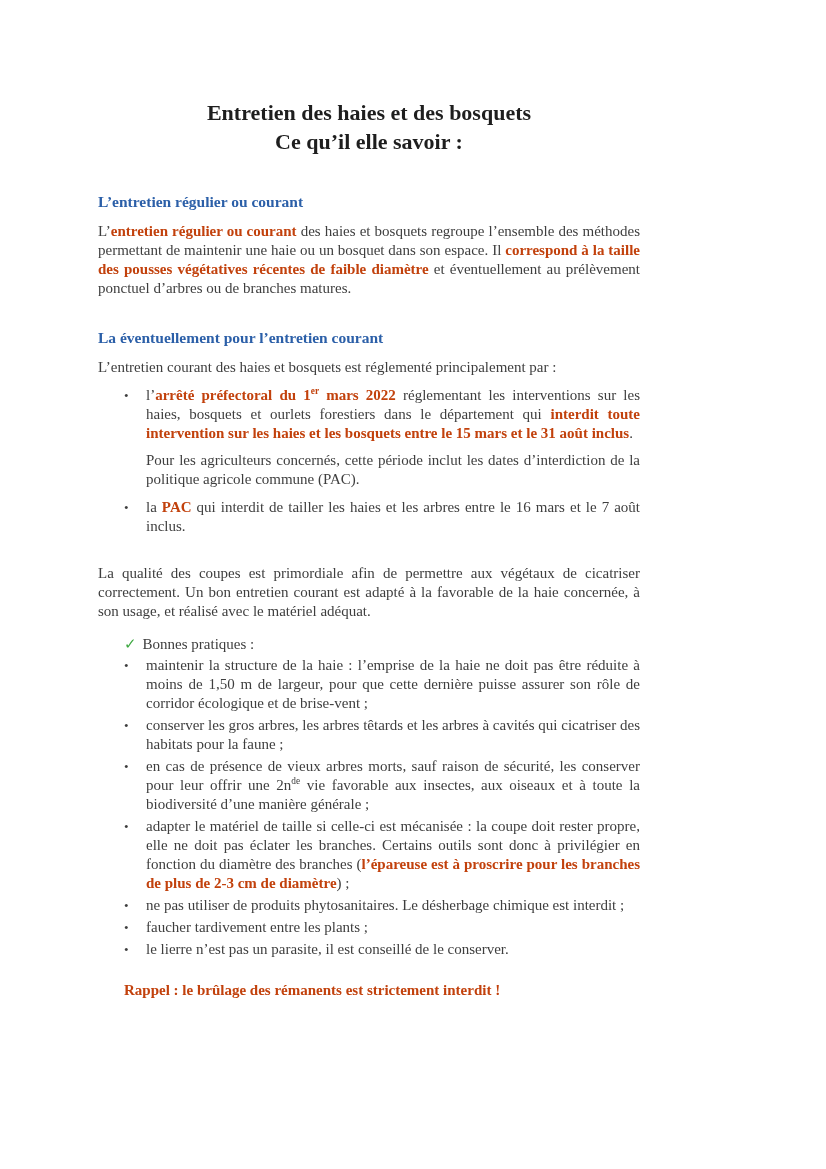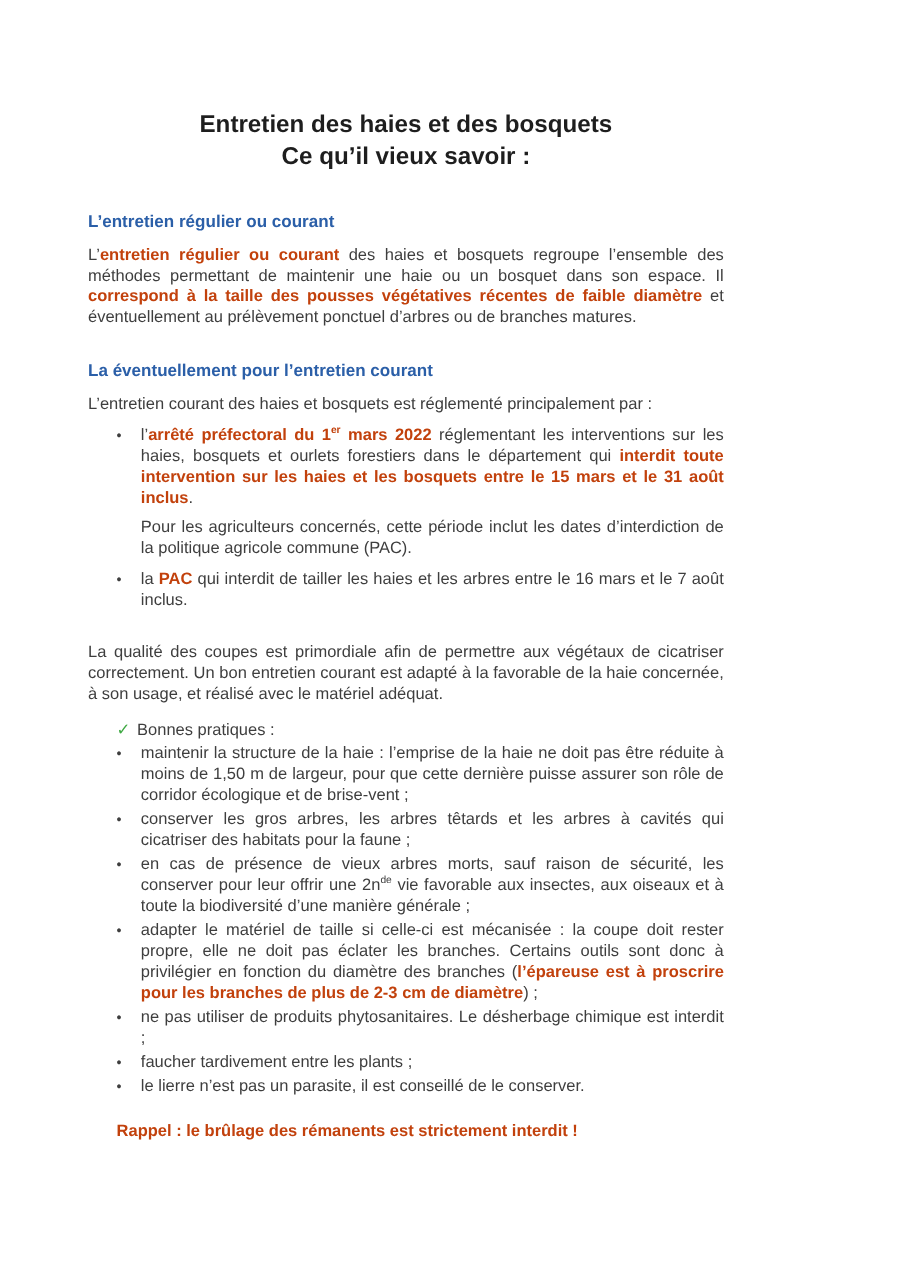--- a/index.html
+++ b/index.html
@@ -8,42 +8,42 @@
     background: #ffffff;
   }
   .page {
     position: relative;
     width: 770px;
     height: 1169px;
     box-sizing: border-box;
     padding: 98px 112px 0 80px;
     background: #ffffff;
     overflow: hidden;
-    font-family: Liberation Sans, sans-serif;
+    font-family: Liberation Serif, serif;
     color: #3e3e3e;
     font-size: 15px;
     line-height: 19px;
   }
   .title {
     margin: 0 0 36px 0;
     text-align: center;
     font-size: 22px;
     line-height: 29px;
     font-weight: 700;
     color: #1e1e1e;
   }
   .title .title-line { display: block; }
   .heading {
     margin: 0 0 10px 0;
     font-size: 15.5px;
     line-height: 20px;
     font-weight: 700;
     color: #2b5fa8;
   }
-  section { margin: 0; }
+  section { margin: 18px; }
   .sec-1 { margin-bottom: 30px; }
   .sec-2 { margin-bottom: 28px; }
   .para {
     margin: 0;
     text-align: justify;
   }
   .intro-para { margin-bottom: 9px; }
   .bullet-item {
     display: flex;
     margin-bottom: 8px;
@@ -85,21 +85,21 @@
     vertical-align: super;
   }
 </style>
 </head>
 <body>
 
 <div class="page">
 
   <h1 class="title">
     <span class="title-line">Entretien des haies et des bosquets</span>
-    <span class="title-line">Ce qu’il vieux savoir :</span>
+    <span class="title-line">Ce qu’il elle savoir :</span>
   </h1>
 
   <section class="sec-1">
     <h2 class="heading">L’entretien régulier ou courant</h2>
     <p class="para"><span>L’</span><span class="b">entretien régulier ou courant</span><span> des haies et bosquets regroupe l’ensemble des méthodes permettant de maintenir une haie ou un bosquet dans son espace. Il </span><span class="b">correspond à la taille des pousses végétatives récentes de faible diamètre</span><span> et éventuellement au prélèvement ponctuel d’arbres ou de branches matures.</span></p>
   </section>
 
   <section class="sec-2">
     <h2 class="heading">La éventuellement pour l’entretien courant</h2>
     <p class="para intro-para"><span>L’entretien courant des haies et bosquets est réglementé principalement par :</span></p>

